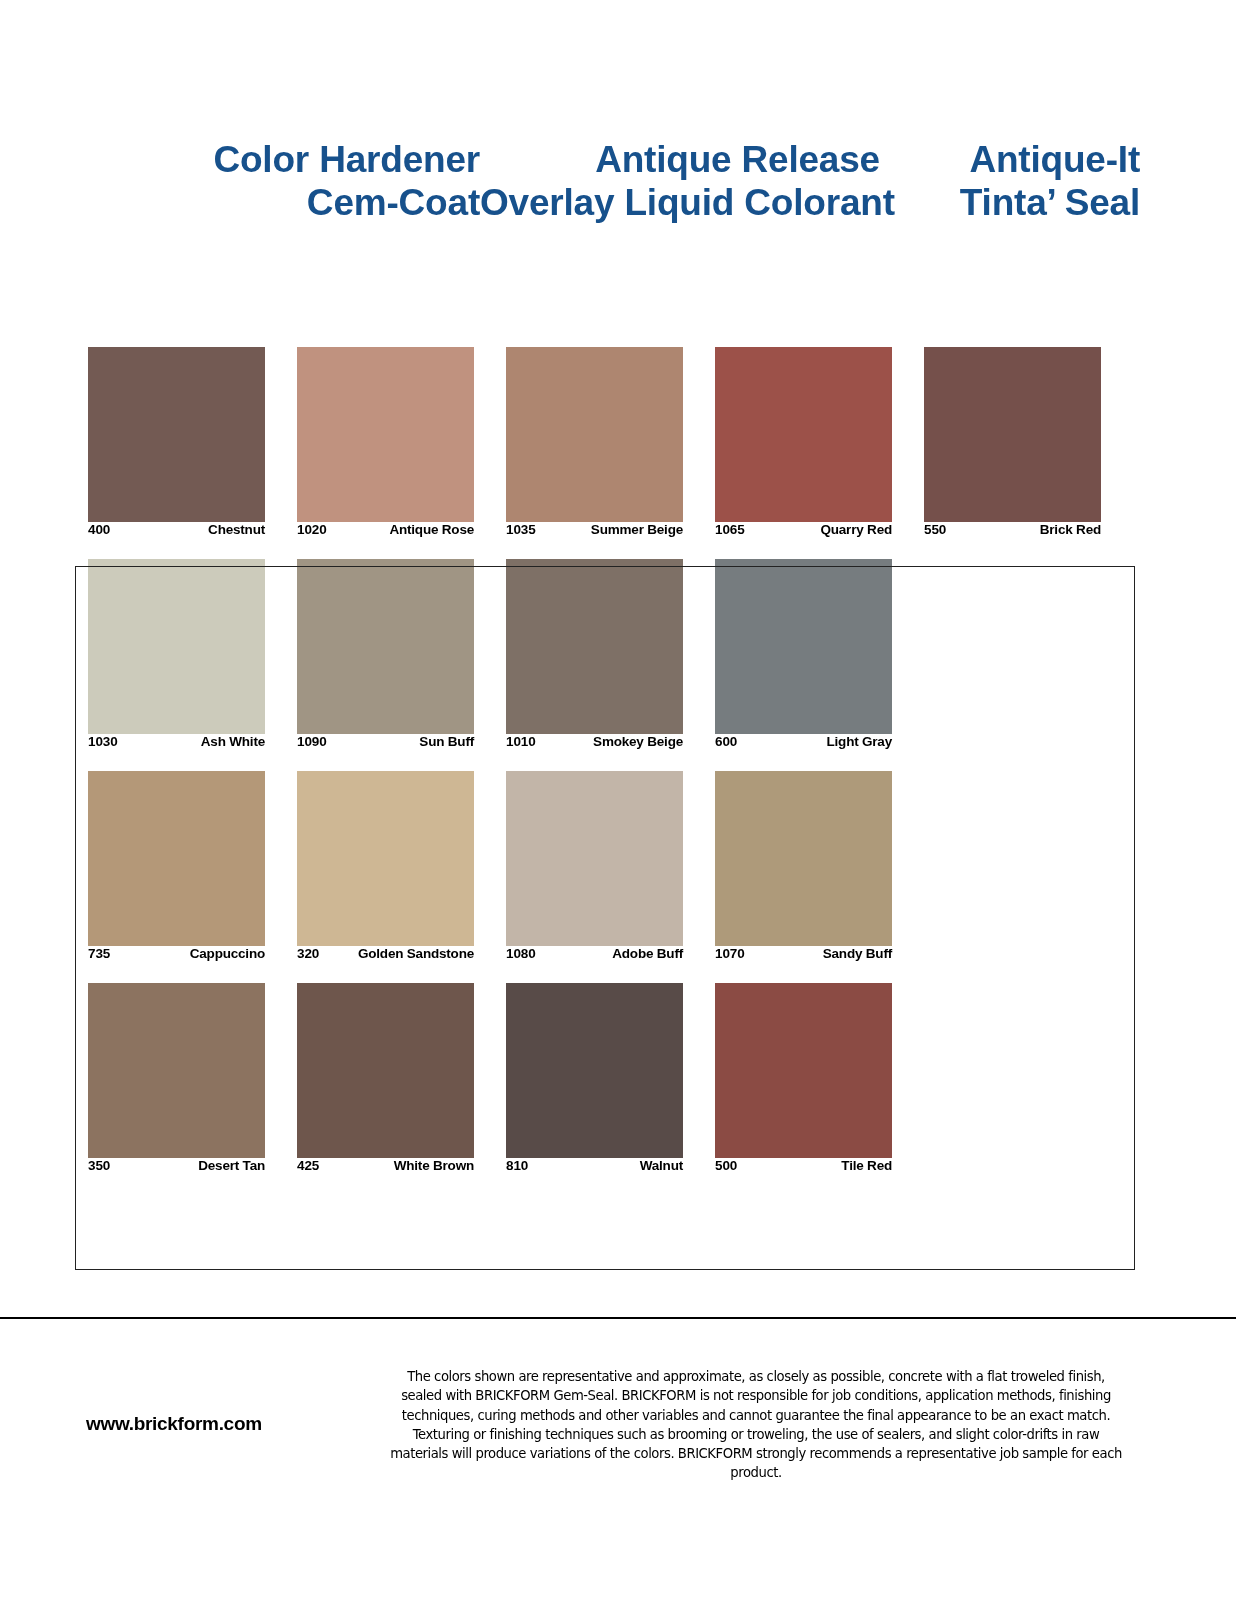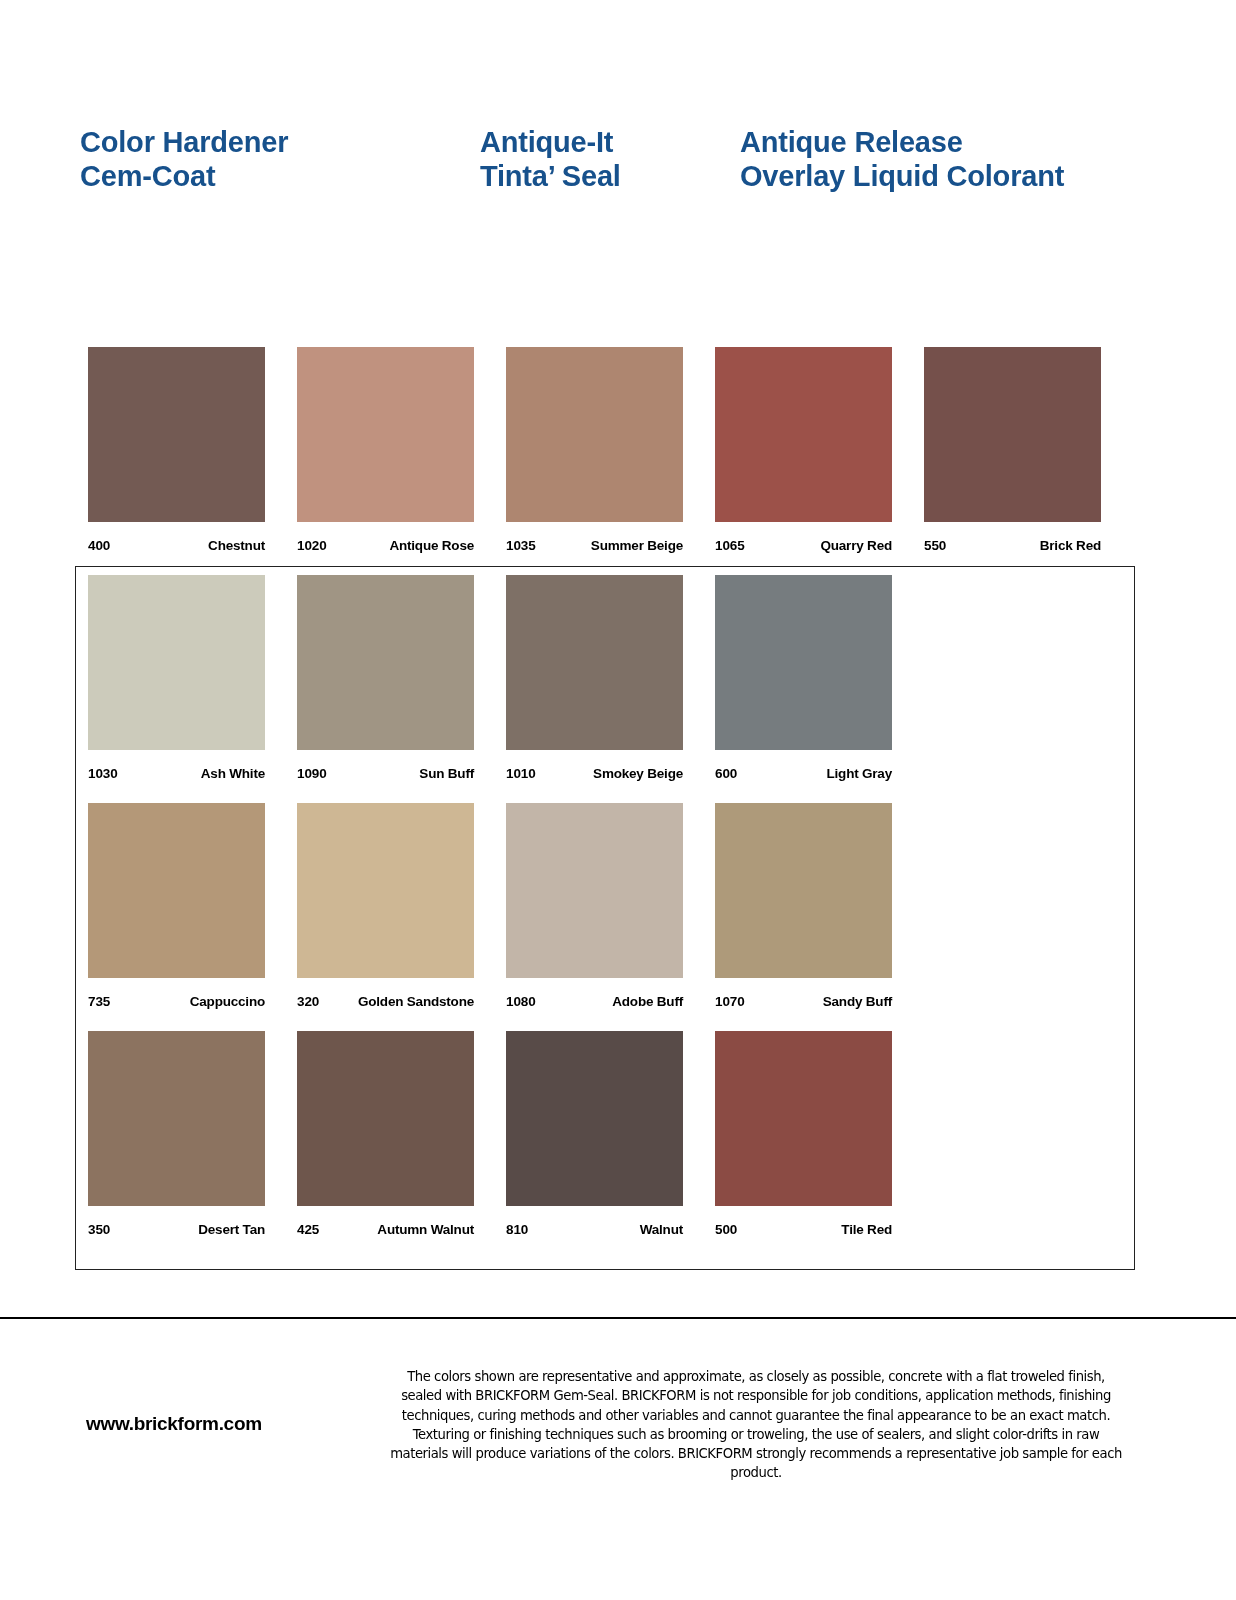--- a/index.html
+++ b/index.html
@@ -21,26 +21,27 @@
   
   .headings {
     position: absolute;
     top: 126px;
     left: 80px;
     width: 1060px;
     display: flex;
     align-items: flex-start;
   }
   .heading-col {
-    text-align: left;
+    text-align: right;
     color: #17518c;
     font-weight: bold;
-    font-size: 29px;
+    font-size: 37px;
     line-height: 1.17;
     letter-spacing: -0.2px;
+    margin-top: 12px;
   }
   .heading-col.col-a { width: 400px; }
   .heading-col.col-b { width: 400px; }
   .heading-col.col-c { width: 260px; }
   .heading-line { display: block; white-space: nowrap; }
 
   
   .grid {
     position: absolute;
     left: 88px;
@@ -58,21 +59,21 @@
   }
   .swatch-chip {
     width: 177px;
     height: 175px;
     display: block;
   }
   .swatch-caption {
     display: flex;
     justify-content: space-between;
     align-items: baseline;
-    padding-top: 16px;
+    padding-top: 0;
     font-size: 13.5px;
     font-weight: bold;
     white-space: nowrap;
   }
   .swatch-code { letter-spacing: -0.1px; }
   .swatch-name { letter-spacing: -0.2px; }
 
   
   .outline-box {
     position: absolute;
@@ -121,28 +122,28 @@
   }
 </style>
 </head>
 <body>
 
 <div class="headings">
     <div class="heading-col col-a">
       <span class="heading-line">Color Hardener</span>
       <span class="heading-line">Cem-Coat</span>
     </div>
+    <div class="heading-col col-b">
+      <span class="heading-line">Antique Release</span>
+      <span class="heading-line">Overlay Liquid Colorant</span>
+    </div>
     <div class="heading-col col-c">
       <span class="heading-line">Antique-It</span>
       <span class="heading-line">Tinta’ Seal</span>
     </div>
-    <div class="heading-col col-b">
-      <span class="heading-line">Antique Release</span>
-      <span class="heading-line">Overlay Liquid Colorant</span>
-    </div>
   </div>
 
 <div class="grid">
     <div class="swatch-row">
       <div class="swatch-cell">
         <div class="swatch-chip" style="background: rgb(115, 90, 83);"></div>
         <div class="swatch-caption">
           <span class="swatch-code">400</span>
           <span class="swatch-name">Chestnut</span>
         </div>
@@ -241,21 +242,21 @@
         <div class="swatch-chip" style="background: rgb(140, 115, 96);"></div>
         <div class="swatch-caption">
           <span class="swatch-code">350</span>
           <span class="swatch-name">Desert Tan</span>
         </div>
       </div>
       <div class="swatch-cell">
         <div class="swatch-chip" style="background: rgb(110, 86, 76);"></div>
         <div class="swatch-caption">
           <span class="swatch-code">425</span>
-          <span class="swatch-name">Autumn Walnut</span>
+          <span class="swatch-name">White Brown</span>
         </div>
       </div>
       <div class="swatch-cell">
         <div class="swatch-chip" style="background: rgb(88, 75, 72);"></div>
         <div class="swatch-caption">
           <span class="swatch-code">810</span>
           <span class="swatch-name">Walnut</span>
         </div>
       </div>
       <div class="swatch-cell">

